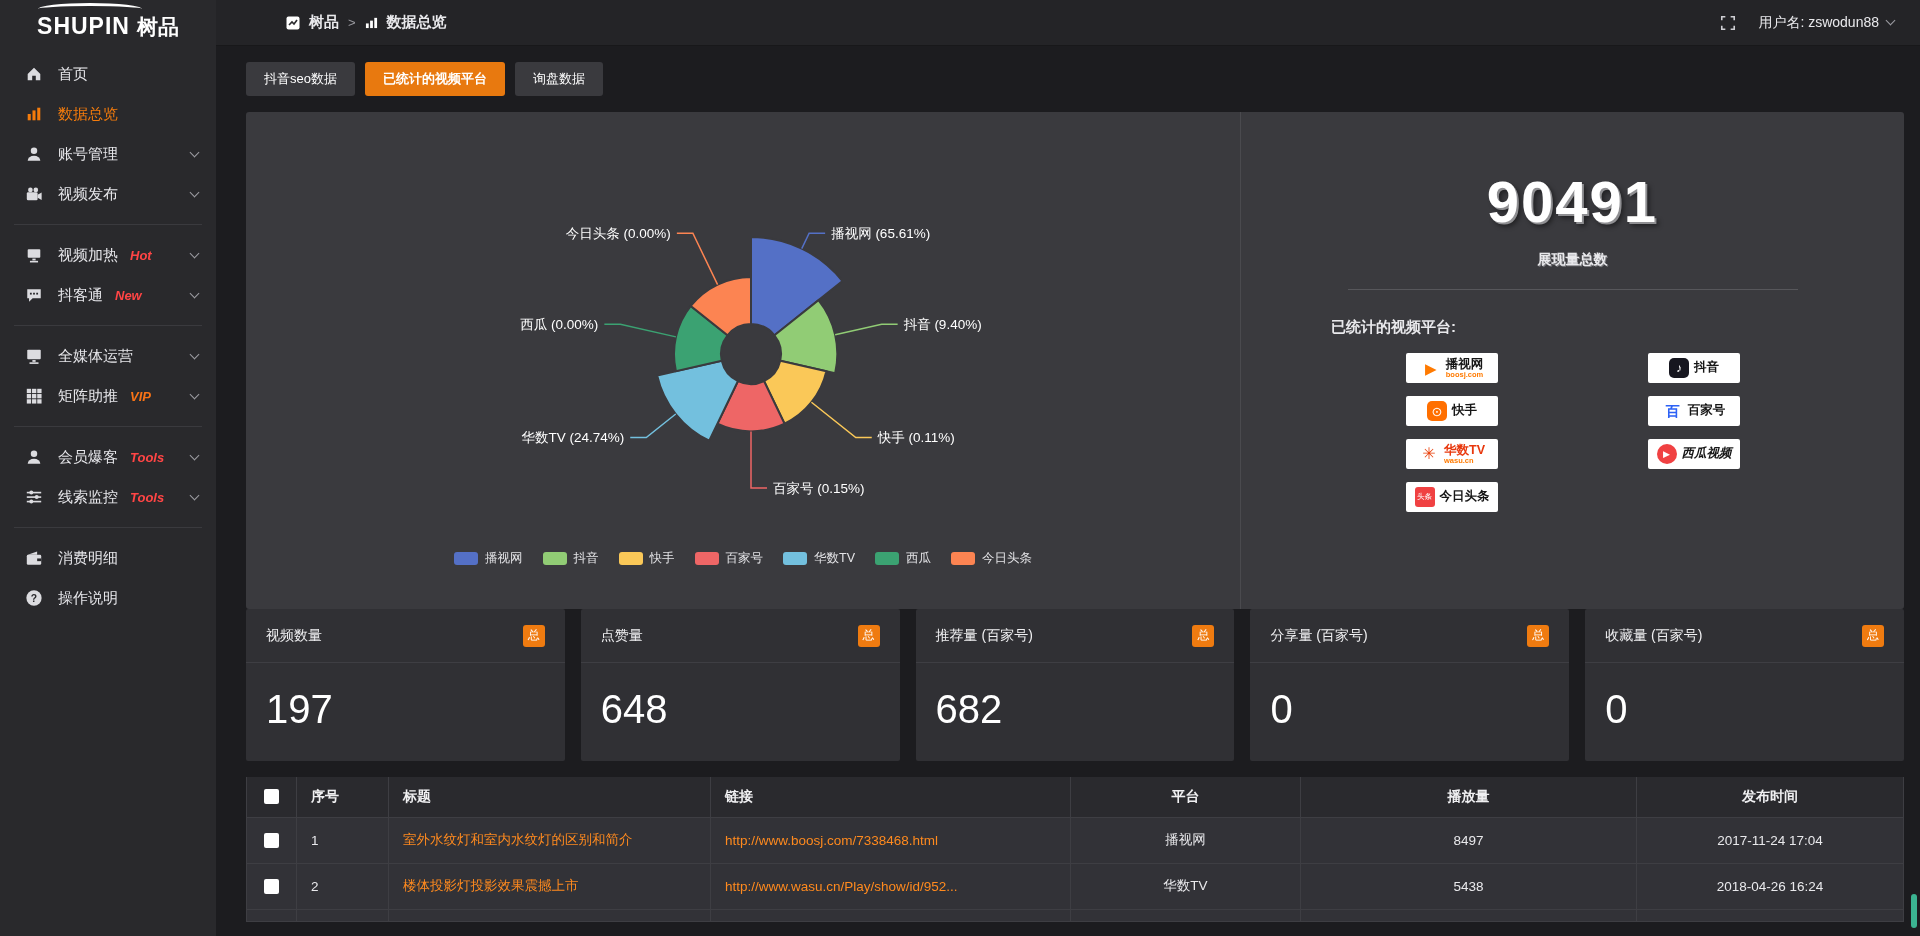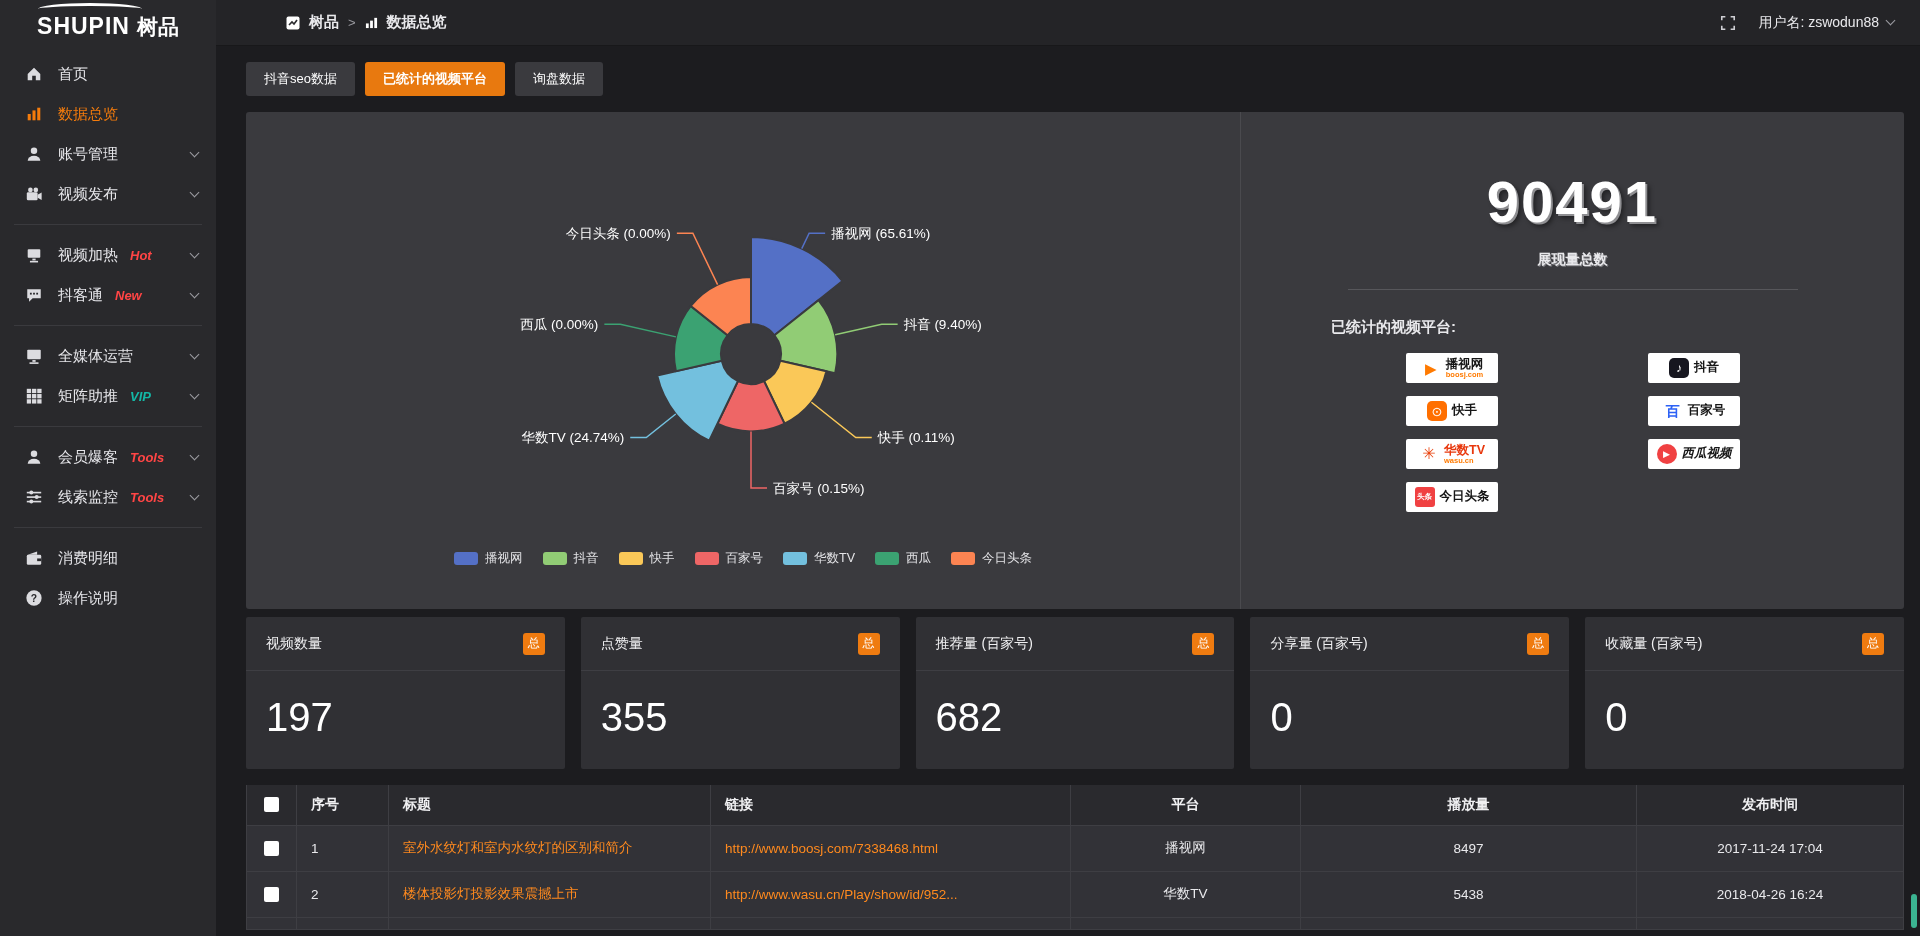--- a/index.html
+++ b/index.html
@@ -24,21 +24,21 @@
   
   .sidebar{position:absolute;top:46px;left:0;bottom:0;width:216px;background:#29292c;padding-top:8px;}
   .menu-item{height:40px;display:flex;align-items:center;padding:0 18px 0 24px;cursor:pointer;
     font-size:15px;color:#e6e6ea;}
   .menu-item .mi-icon{width:19px;display:flex;justify-content:center;margin-right:15px;}
   .menu-item svg{fill:#dcdce0;}
   .menu-item.active{color:#f57c0c;}
   .menu-item.active svg{fill:#f57c0c;}
   .mi-badge{font-style:italic;font-weight:800;font-size:13px;margin-left:12px;}
   .mi-badge.red{color:#ff4545;}
-  .mi-badge.gold{color:#14b8a6;}
+  .mi-badge.gold{color:#f97316;}
   .mi-chev{margin-left:auto;}
   .side-divider{height:1px;background:#3a3a3e;margin:10px 14px;}
 
   
   .main{position:absolute;left:216px;top:46px;right:0;bottom:0;padding:16px 16px 0 30px;}
   .tabs{display:flex;gap:10px;margin-bottom:16px;}
   .tab-btn{height:34px;padding:0 18px;border:none;border-radius:3px;background:#3a3a3e;
     color:#fff;font-size:13px;font-family:inherit;cursor:pointer;}
   .tab-btn.active{background:#e8790f;font-weight:700;}
 
@@ -61,32 +61,32 @@
   .pf-title{margin:28px 0 0 90px;font-size:15px;font-weight:700;}
   .pf-grid{display:flex;gap:150px;margin:16px 0 0 165px;}
   .pf-col{display:flex;flex-direction:column;gap:13px;}
   .pf-badge{width:92px;height:30px;background:#fff;border-radius:2px;display:flex;
     align-items:center;justify-content:center;gap:5px;}
   .pf-icon{width:20px;height:20px;display:flex;align-items:center;justify-content:center;
     font-size:13px;line-height:1;}
   .pf-i-boosj{color:#ff7a00;font-size:15px;}
   .pf-i-ks{background:#ff6f00;border-radius:5px;color:#fff;font-size:13px;}
   .pf-i-wasu{color:#e8420d;font-size:16px;}
-  .pf-i-toutiao{background:#f04142;border-radius:3px;color:#fff;font-size:7.5px;font-weight:700;}
+  .pf-i-toutiao{background:#f04142;border-radius:3px;color:#fff;font-size:7.5px;font-weight:400;}
   .pf-i-douyin{background:#16161f;border-radius:5px;color:#fff;font-size:12px;}
   .pf-i-baijia{color:#2d62f5;font-size:14px;font-weight:800;}
   .pf-i-xigua{background:#f04142;border-radius:50%;color:#fff;font-size:9px;}
   .pf-txt{display:flex;flex-direction:column;line-height:1.05;text-align:left;}
   .pf-txt b{font-size:12.5px;color:#161616;font-style:normal;}
   .pf-txt i{font-size:7.5px;color:#ff7a00;font-weight:700;font-style:normal;}
   .pf-badge.wasu b{color:#e8380d;}
   .pf-badge.xigua b{font-style:italic;}
 
   
-  .stats-row{display:flex;gap:16px;margin-top:8px;}
+  .stats-row{display:flex;gap:16px;margin-top:0;}
   .stat-card{flex:1;height:152px;background:#303034;border-radius:2px;}
   .stat-head{height:54px;display:flex;align-items:center;justify-content:space-between;
     padding:0 20px;border-bottom:1px solid #3e3e43;}
   .stat-title{font-size:14px;color:#f0f0f2;}
   .stat-badge{width:22px;height:22px;border-radius:3px;background:#ef7b10;color:#fff;
     font-size:12px;display:flex;align-items:center;justify-content:center;}
   .stat-value{padding:24px 20px 0;font-size:40px;color:#fff;font-weight:500;}
 
   
   .table-wrap{margin-top:16px;}
@@ -414,21 +414,21 @@
           <span class="stat-title">视频数量</span>
           <span class="stat-badge">总</span>
         </div>
       <div class="stat-value">197</div>
     </div>
     <div class="stat-card">
       <div class="stat-head">
           <span class="stat-title">点赞量</span>
           <span class="stat-badge">总</span>
         </div>
-      <div class="stat-value">355</div>
+      <div class="stat-value">648</div>
     </div>
     <div class="stat-card">
       <div class="stat-head">
           <span class="stat-title">推荐量 (百家号)</span>
           <span class="stat-badge">总</span>
         </div>
       <div class="stat-value">682</div>
     </div>
     <div class="stat-card">
       <div class="stat-head">

